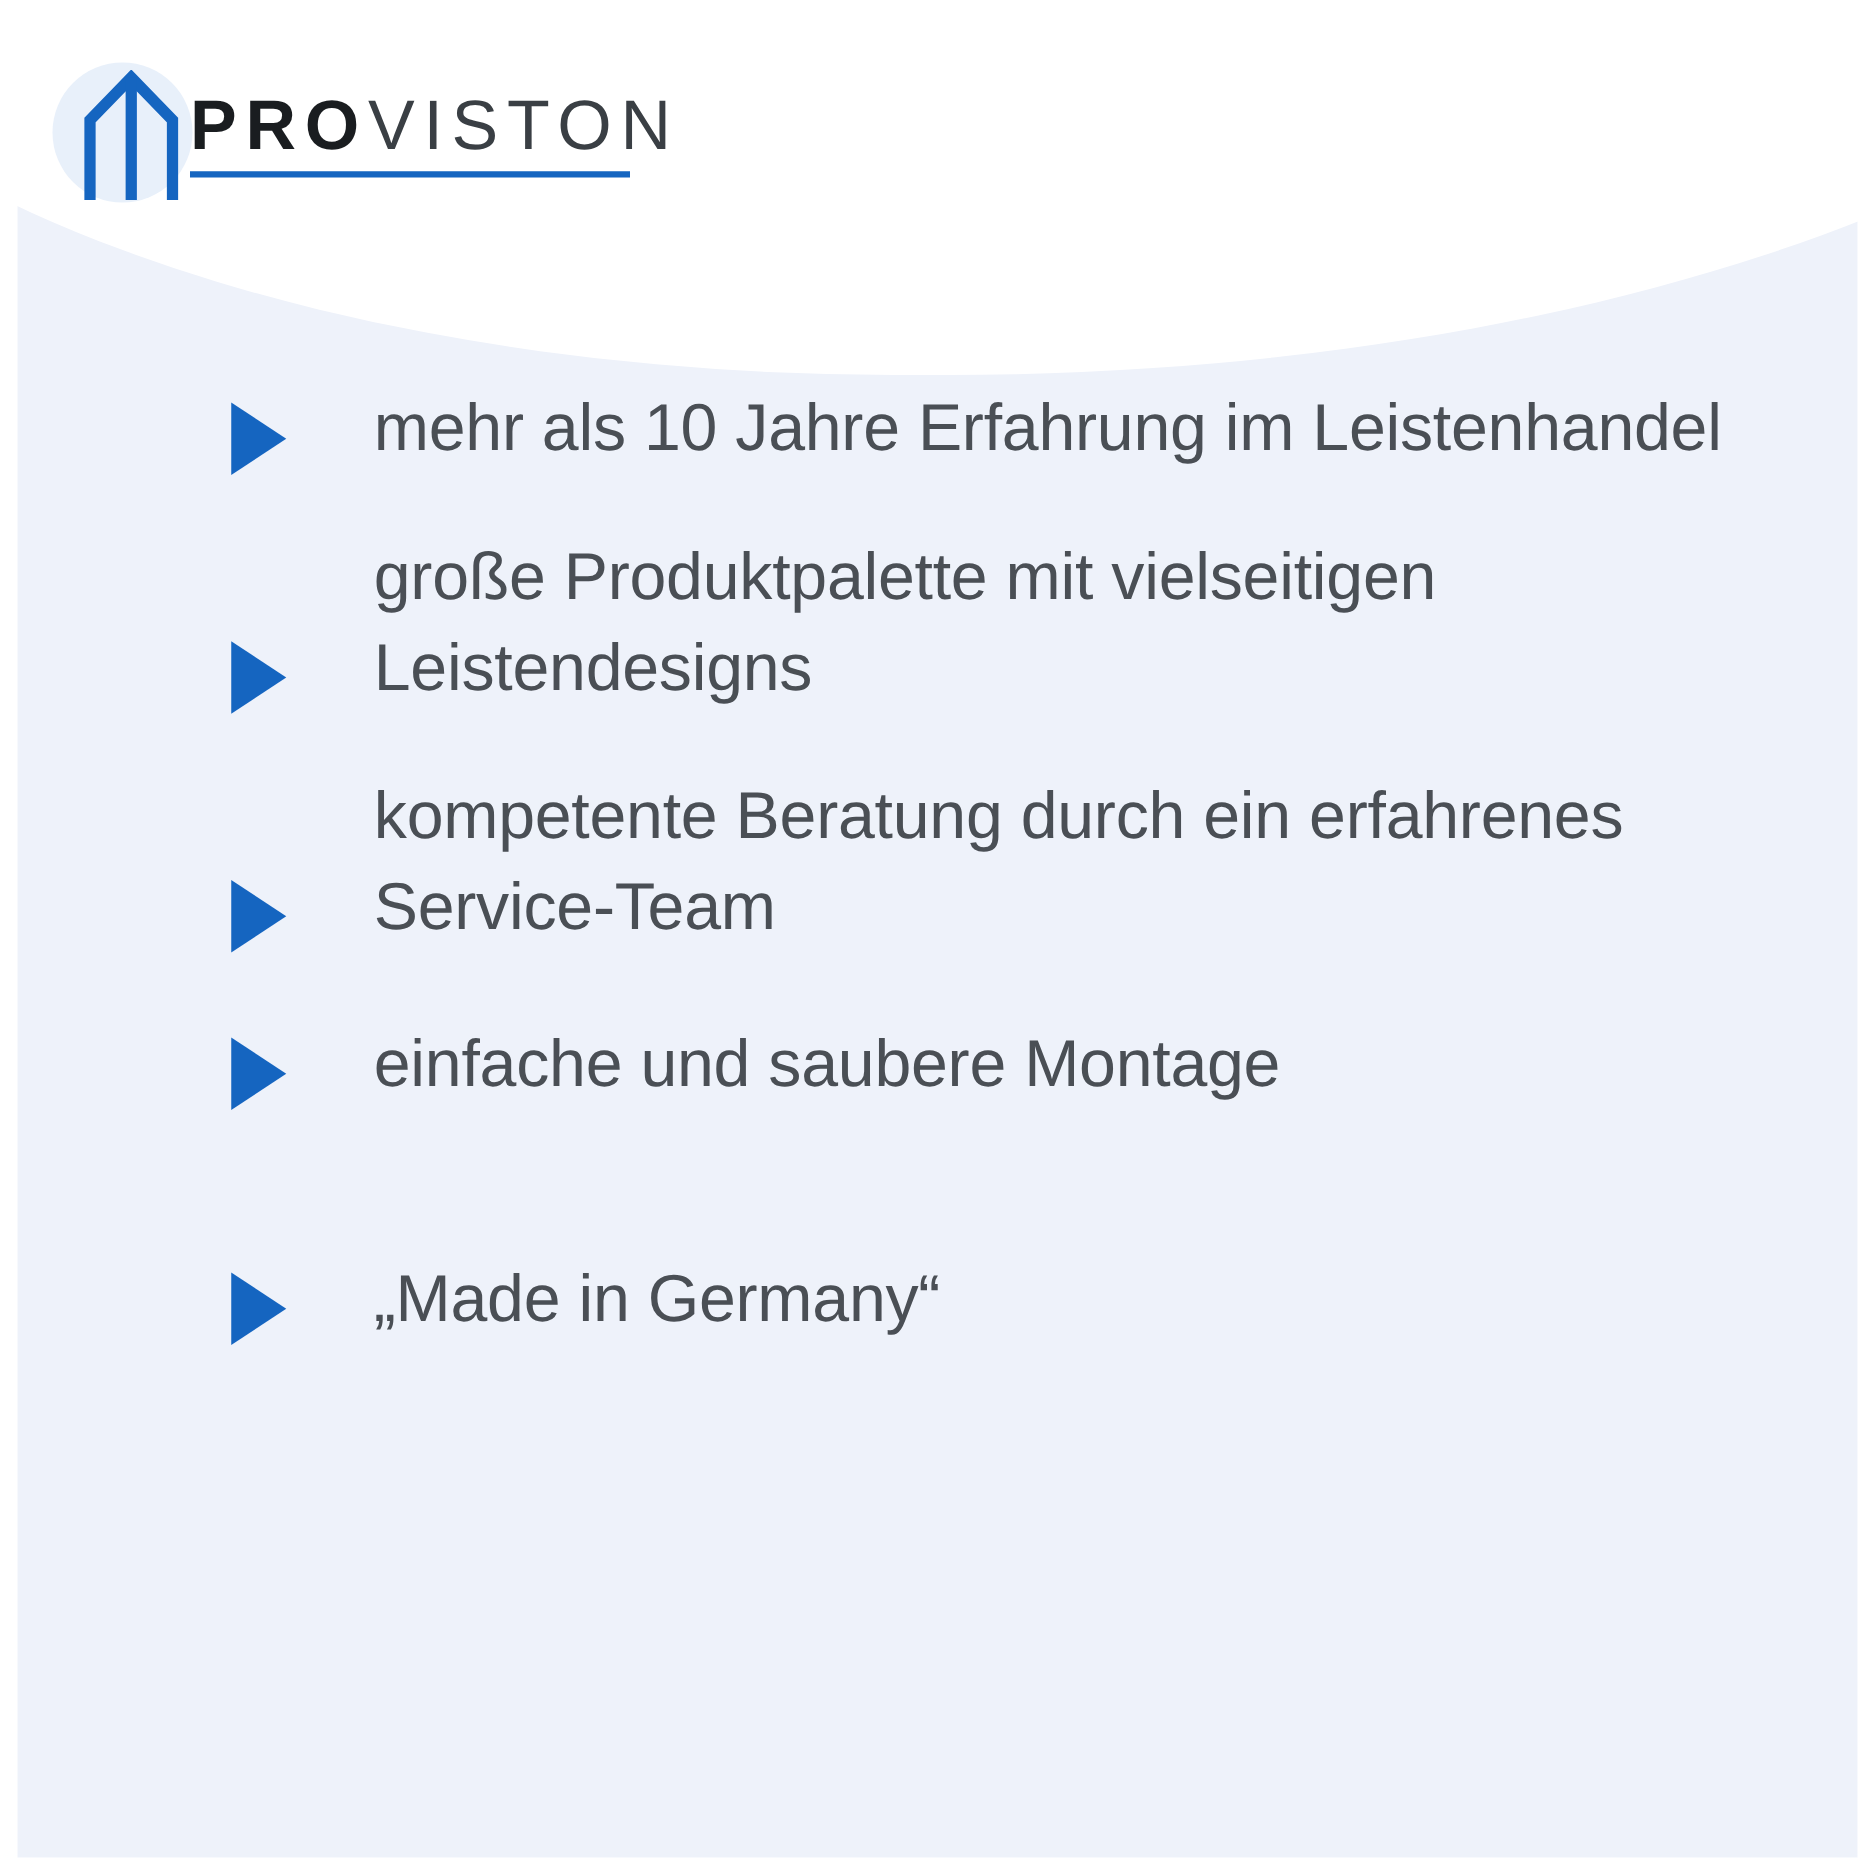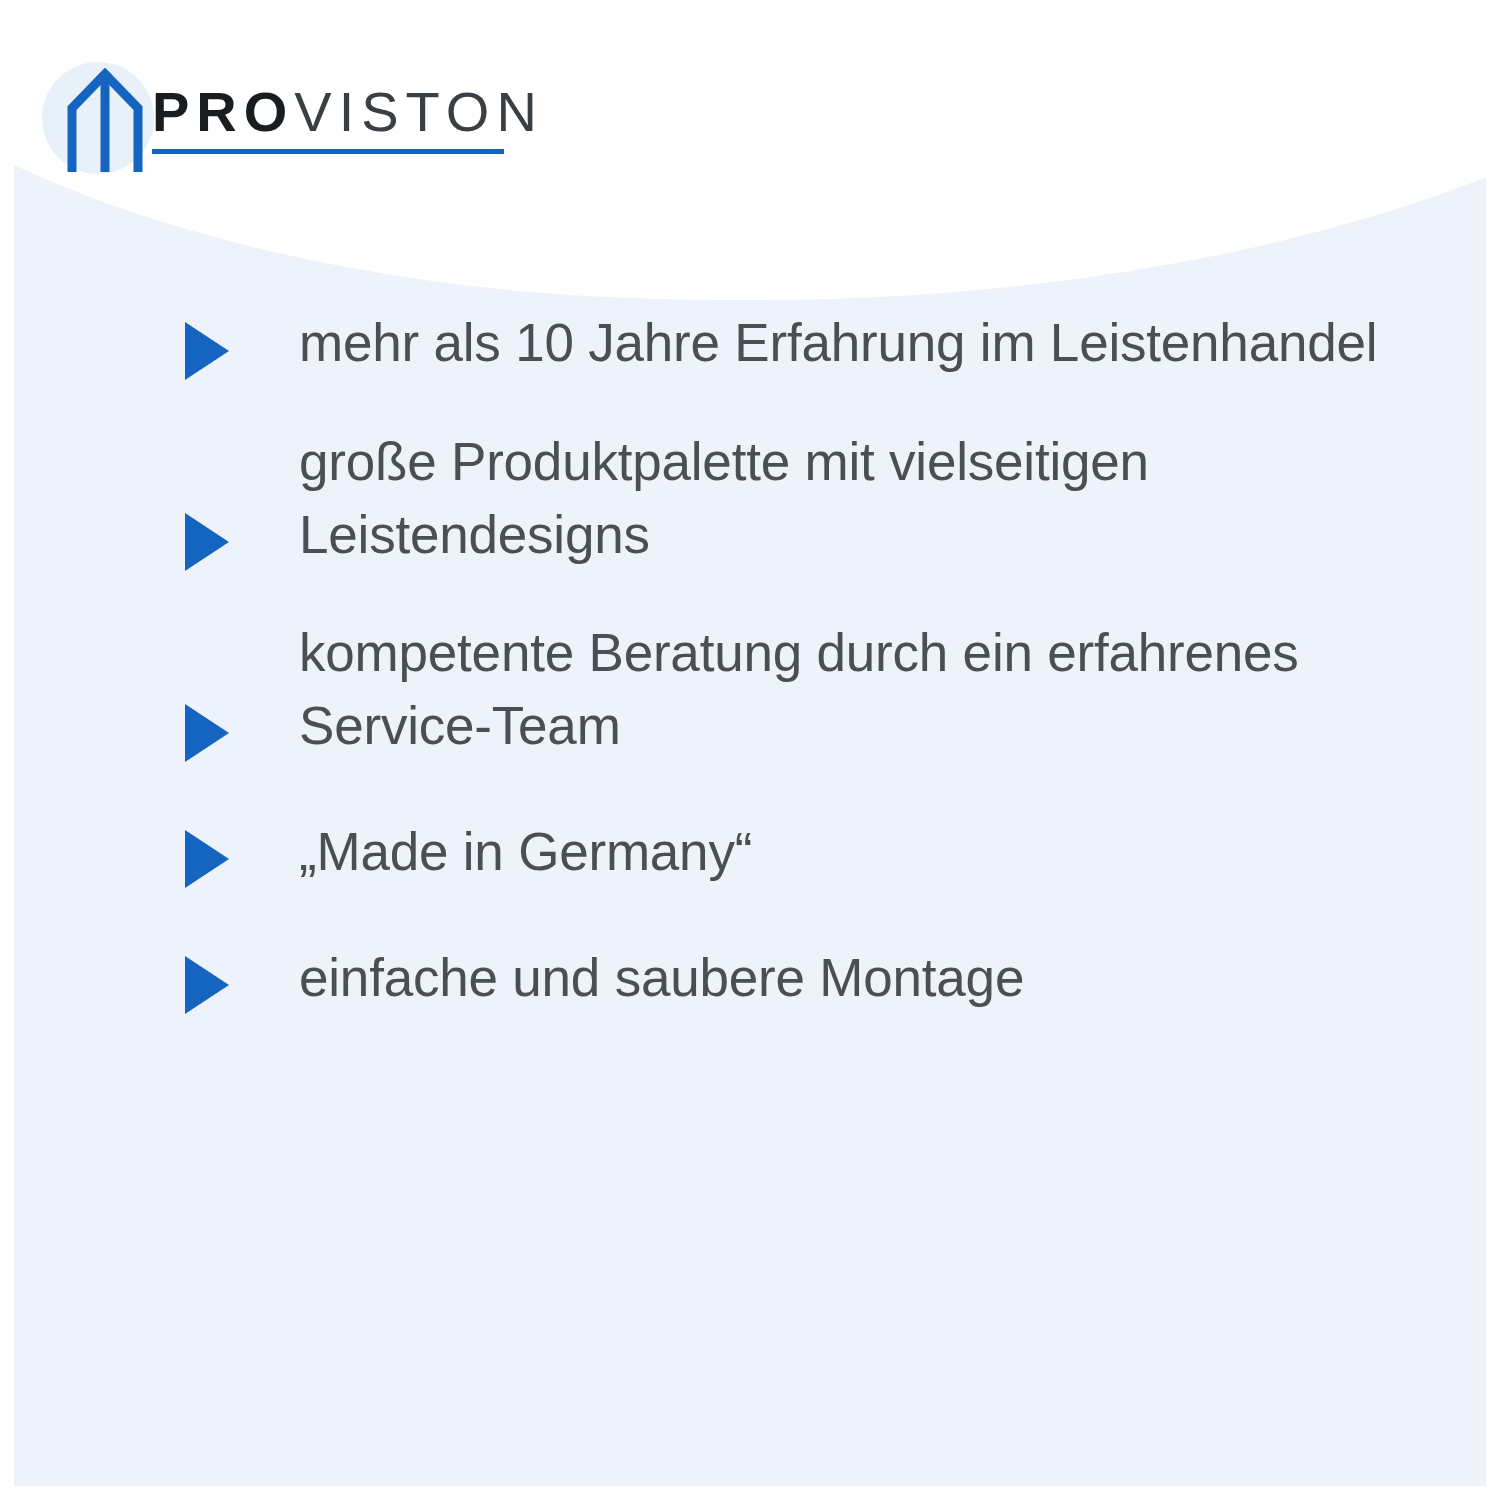--- a/index.html
+++ b/index.html
@@ -41,21 +41,21 @@
     z-index: 4;
   }
   .frame-left   { left: 0;  top: 0; width: 14px;  height: 1500px; }
   .frame-right  { right: 0; top: 0; width: 14px;  height: 1500px; }
   .frame-bottom { left: 0; bottom: 0; width: 1500px; height: 14px; }
   .frame-top    { left: 0; top: 0; width: 1500px; height: 6px; }
 
   
   .logo {
     position: absolute;
-    top: 60px;
+    top: 48px;
     left: 42px;
     z-index: 3;
     display: flex;
     align-items: center;
   }
   .logo-mark {
     position: relative;
     width: 118px;
     height: 118px;
     flex: 0 0 auto;
@@ -174,28 +174,28 @@
     <div class="bullet-row">
       <div class="bullet-arrow"></div>
       <div class="bullet-text">große Produktpalette mit vielseitigen Leistendesigns</div>
     </div>
 
     <div class="bullet-row">
       <div class="bullet-arrow"></div>
       <div class="bullet-text">kompetente Beratung durch ein erfahrenes Service-Team</div>
     </div>
 
+    <div class="bullet-row gap-extra">
+      <div class="bullet-arrow"></div>
+      <div class="bullet-text">einfache und saubere Montage</div>
+    </div>
+
     <div class="bullet-row">
       <div class="bullet-arrow"></div>
       <div class="bullet-text">„Made in Germany“</div>
-    </div>
-
-    <div class="bullet-row gap-extra">
-      <div class="bullet-arrow"></div>
-      <div class="bullet-text">einfache und saubere Montage</div>
     </div>
 
   </div>
 
   <div class="frame-left"></div>
   <div class="frame-right"></div>
   <div class="frame-bottom"></div>
   <div class="frame-top"></div>
 
 </div>

